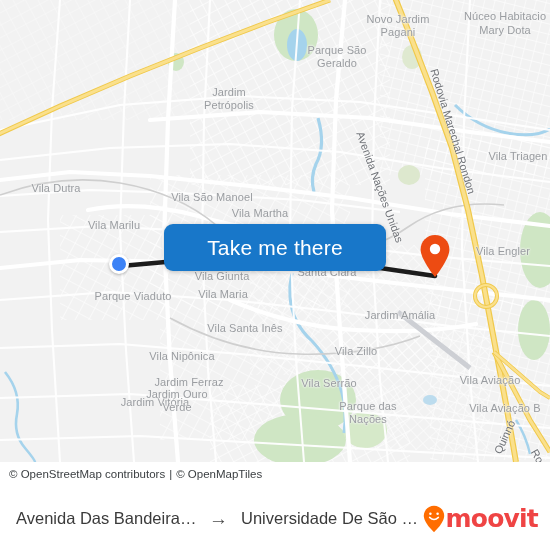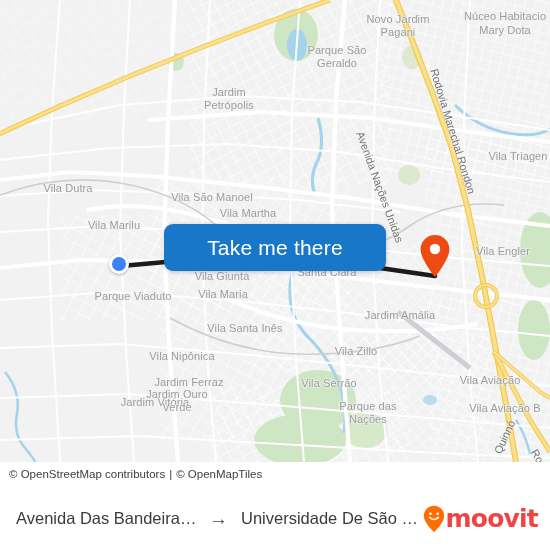--- a/index.html
+++ b/index.html
@@ -285,23 +285,23 @@
     <div id="place-labels">
         <div class="map-label" style="left: 398px; top: 13px;">Novo Jardim
 Pagani</div>
         <div class="map-label" style="left: 505px; top: 10px;">Núceo Habitacio</div>
         <div class="map-label" style="left: 505px; top: 24px;">Mary Dota</div>
         <div class="map-label" style="left: 337px; top: 44px;">Parque São
 Geraldo</div>
         <div class="map-label" style="left: 229px; top: 86px;">Jardim
 Petrópolis</div>
         <div class="map-label" style="left: 518px; top: 150px;">Vila Triagen</div>
-        <div class="map-label" style="left: 68px; top: 182px;">Vila Dutra</div>
+        <div class="map-label" style="left: 56px; top: 182px;">Vila Dutra</div>
         <div class="map-label" style="left: 212px; top: 191px;">Vila São Manoel</div>
-        <div class="map-label" style="left: 248px; top: 207px;">Vila Martha</div>
+        <div class="map-label" style="left: 260px; top: 207px;">Vila Martha</div>
         <div class="map-label" style="left: 114px; top: 219px;">Vila Marilu</div>
         <div class="map-label" style="left: 222px; top: 270px;">Vila Giunta</div>
         <div class="map-label" style="left: 327px; top: 266px;">Santa Clara</div>
         <div class="map-label" style="left: 503px; top: 245px;">Vila Engler</div>
         <div class="map-label" style="left: 133px; top: 290px;">Parque Viaduto</div>
         <div class="map-label" style="left: 223px; top: 288px;">Vila Maria</div>
         <div class="map-label" style="left: 400px; top: 309px;">Jardim Amália</div>
         <div class="map-label" style="left: 245px; top: 322px;">Vila Santa Inês</div>
         <div class="map-label" style="left: 356px; top: 345px;">Vila Zillo</div>
         <div class="map-label" style="left: 182px; top: 350px;">Vila Nipônica</div>

